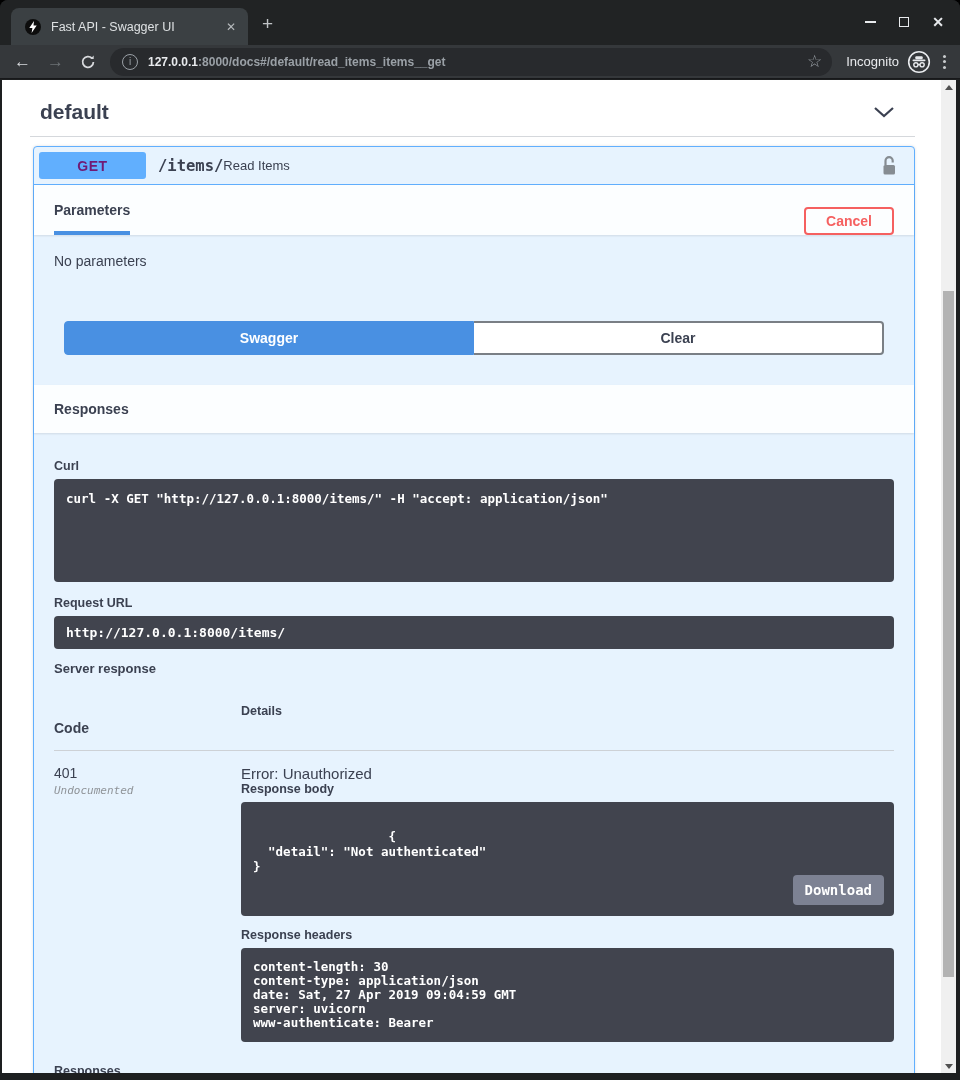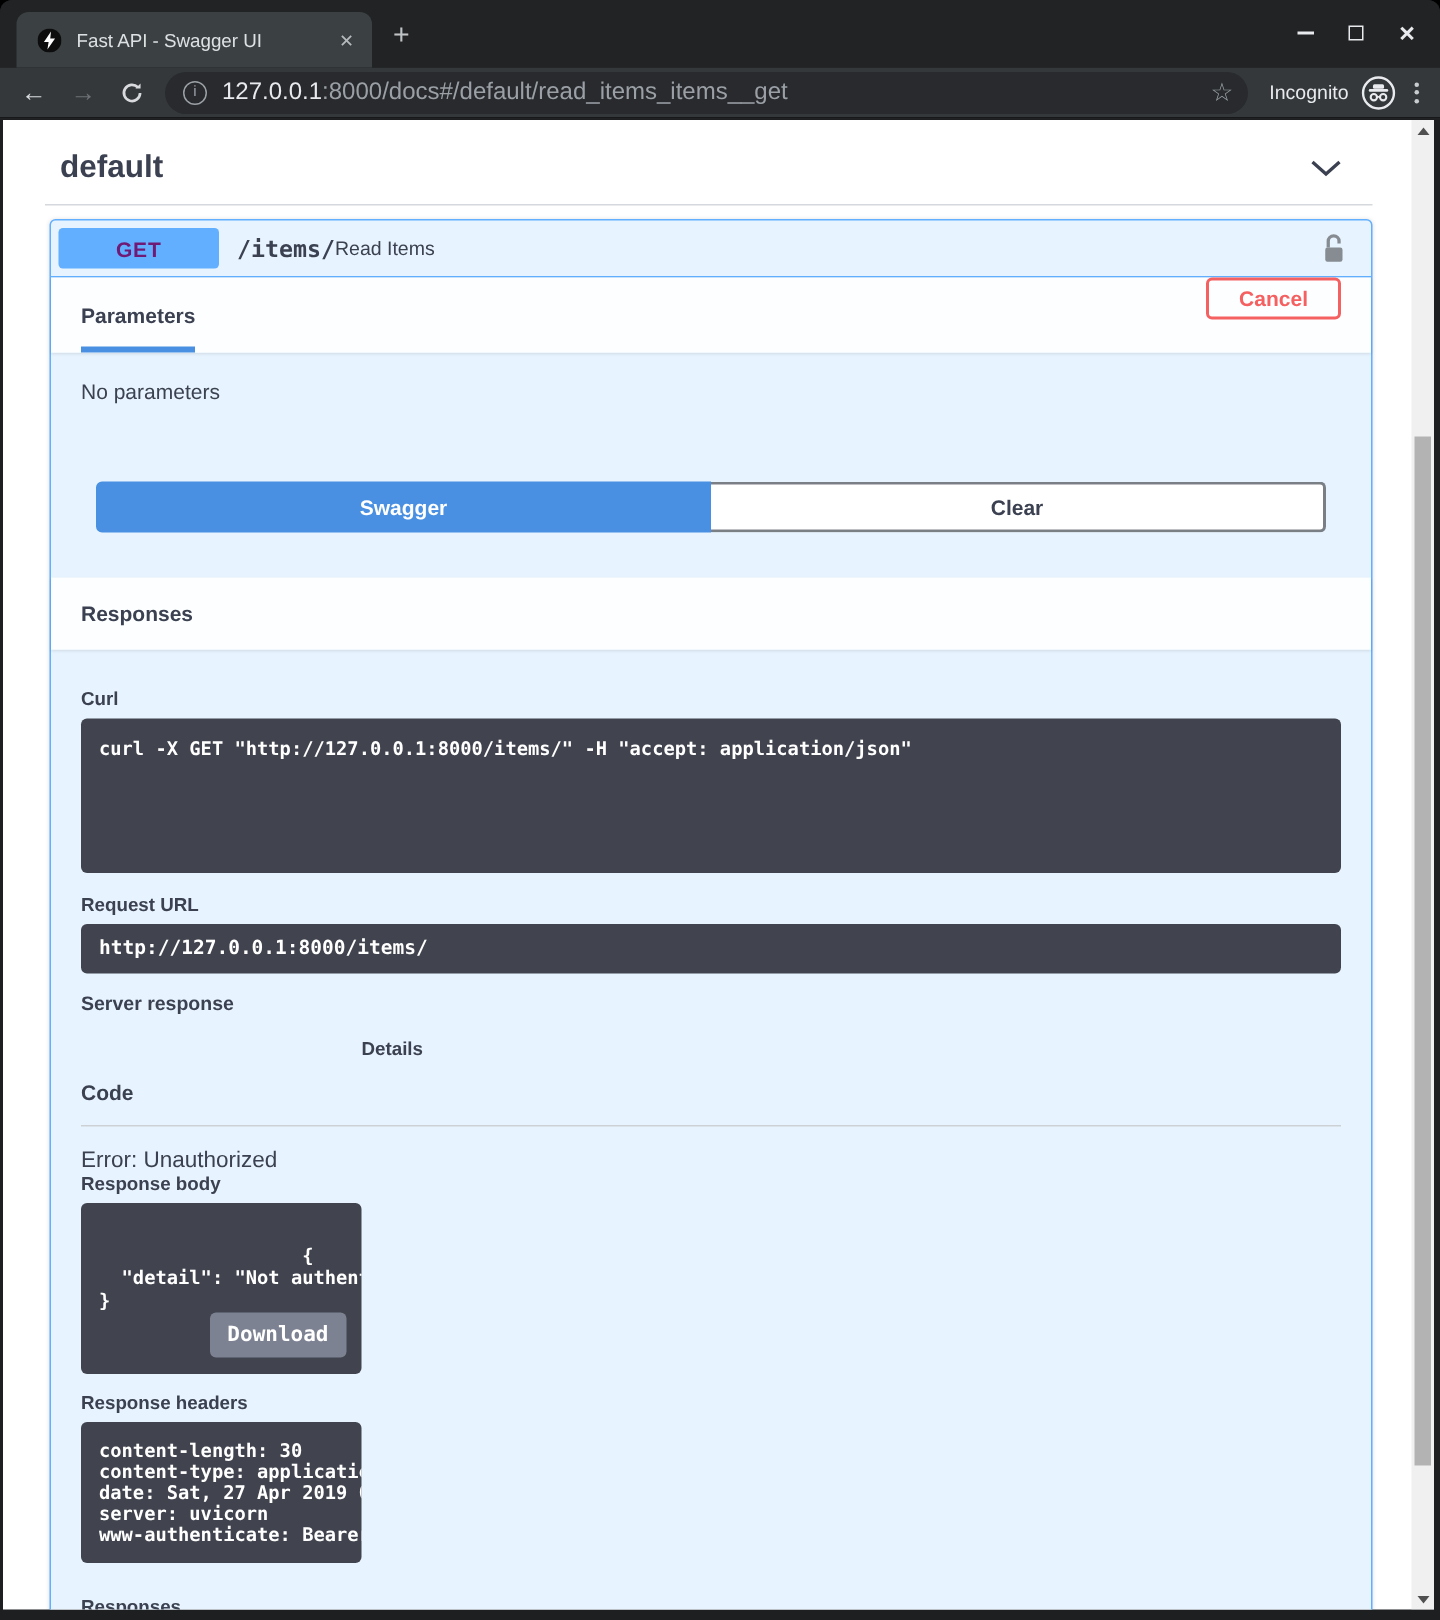--- a/index.html
+++ b/index.html
@@ -21,21 +21,21 @@
   .wc-close { color:#e8eaed; font-size:14px; font-weight:bold; }
 
   
   .toolbar { height:34px; background:#35383b; display:flex; align-items:center; padding:0 10px 0 14px; border-bottom:1px solid #17181a; }
   .navbtn { font-size:17px; margin-right:16px; }
   .back { color:#d8dadd; }
   .fwd { color:#6d7276; }
   .reload { margin-right:14px; display:flex; }
   .urlbar { flex:1; height:28px; background:#282a2d; border-radius:14px; display:flex; align-items:center; padding:0 10px 0 12px; margin-right:10px; }
   .urlinfo { color:#9aa0a6; font-size:13px; width:16px; height:16px; border:1.4px solid #9aa0a6; border-radius:50%; display:flex; align-items:center; justify-content:center; font-size:10px; font-style:normal; margin-right:10px; flex:none; }
-  .urltext { flex:1; font-size:16px; white-space:nowrap; overflow:hidden; }
+  .urltext { flex:1; font-size:12px; white-space:nowrap; overflow:hidden;font-weight:bold; }
   .url-host { color:#e8eaed; }
   .url-rest { color:#9aa0a6; }
   .star { color:#9aa0a6; font-size:17px; margin-left:8px; }
   .incog-label { color:#e8eaed; font-size:13px; margin:0 8px 0 4px; }
   .menu-dots { display:flex; flex-direction:column; gap:2.5px; margin-left:12px; margin-right:4px; }
   .menu-dots i { width:3px; height:3px; border-radius:50%; background:#c9ccce; }
 
   
   .content { position:absolute; top:80px; left:2px; right:4px; bottom:7px; background:#fff; overflow:hidden; }
   .scrollbar { position:absolute; top:0; right:0; width:15px; height:100%; background:#f0f0f0; z-index:5; }
@@ -51,21 +51,21 @@
   .sec-title { font-size:21px; font-weight:bold; color:#3b4151; }
   .sec-divider { margin:0 26px 0 28px; border-bottom:1px solid #d5d8dc; }
 
   .opblock { margin:9px 26px 0 31px; border:1px solid #61affe; border-left:1px solid #61affe; border-radius:4px 4px 0 0; background:#e7f3fe; box-shadow:0 0 3px rgba(0,0,0,.12); }
   .op-summary { display:flex; align-items:center; padding:5px; border-bottom:1px solid #61affe; }
   .method-badge { width:107px; height:27px; background:#61affe; border-radius:3px; color:#701a75; font-weight:bold; font-size:14px; display:flex; align-items:center; justify-content:center; letter-spacing:.5px; }
   .op-path { font-family:"DejaVu Sans Mono",monospace; font-weight:bold; font-size:15.5px; color:#3b4151; margin-left:12px; }
   .op-summary-text { font-size:13px; color:#3b4151; flex:1; }
   .lock-btn { margin-right:12px; display:flex; }
 
-  .sect-header { height:50px; background:rgba(255,255,255,.85); display:flex; align-items:flex-start; justify-content:space-between; padding:0 20px; box-shadow:0 1px 2px rgba(0,0,0,.1); position:relative; }
+  .sect-header { height:50px; background:rgba(255,255,255,.85); display:flex; align-items:flex-end; justify-content:space-between; padding:0 20px; box-shadow:0 1px 2px rgba(0,0,0,.1); position:relative; }
   .param-tab { position:relative; height:100%; display:flex; align-items:center; font-size:14px; font-weight:bold; color:#3b4151; }
   .param-tab:after { content:""; position:absolute; left:0; bottom:0; width:100%; height:4px; background:#4990e2; }
   .cancel-btn { border:2px solid #f56060; color:#f56060; background:transparent; border-radius:4px; font-size:14px; font-weight:bold; padding:4px 20px; font-family:inherit; }
 
   .params-body { padding:18px 20px 26px; font-size:14px; color:#3b4151; }
   .execute-row { display:flex; padding:26px 30px 30px; }
   .execute-btn { flex:1; height:34px; background:#4990e2; border:1px solid #4990e2; border-radius:4px 0 0 4px; color:#fff; font-weight:bold; font-size:14px; font-family:inherit; }
   .clear-btn { flex:1; height:34px; background:#fff; border:2px solid #7a7f85; border-left:none; border-radius:0 4px 4px 0; color:#3b4151; font-weight:bold; font-size:14px; font-family:inherit; }
 
   .resp-head-bar { height:48px; background:rgba(255,255,255,.85); display:flex; align-items:center; padding:0 20px; box-shadow:0 1px 2px rgba(0,0,0,.1); font-size:14px; font-weight:bold; color:#3b4151; }
@@ -73,21 +73,21 @@
 
   .h4label { font-size:12.5px; font-weight:bold; color:#3b4151; }
   .codeblock { background:#41444e; border-radius:4px; color:#fff; font-family:"DejaVu Sans Mono",monospace; font-size:12.5px; font-weight:600; padding:12px; margin-top:6px; white-space:pre; overflow:hidden; }
   .curl-block { min-height:103px; }
   .url-block { padding:9px 12px; font-size:13px; }
   .mt12 { margin-top:14px; } .mt10 { margin-top:12px; }
 
   .live-table { margin-top:16px; }
   .lt-head { display:grid; grid-template-columns:187px 1fr; padding-bottom:14px; border-bottom:1px solid #cdd1d6; }
   .lt-head .c1 { font-size:14px; font-weight:bold;margin-top:28px; }
-  .lt-head .c2 { font-size:12.5px; font-weight:bold; }
+  .lt-head .c2 { font-size:12.5px; font-weight:bold;margin-top:12px; }
   .lt-row { display:grid; grid-template-columns:187px 1fr; padding-top:14px; }
   .code-num { font-size:14px; color:#3b4151; }
   .undoc { font-family:"DejaVu Sans Mono",monospace; font-style:italic; font-size:11px; color:#8f9398; margin-top:3px; }
   .err-desc { font-size:15px; color:#3b4151; }
   .body-label { }
   .resp-body-block { position:relative; min-height:72px; }
   .download-btn { position:absolute; right:10px; bottom:11px; background:#7d8293; border:none; border-radius:4px; color:#fff; font-weight:bold; font-size:14px; padding:7px 12px; font-family:inherit; }
   .hdr-block { line-height:14px; }
 
   .doc-label { margin-top:22px; }
@@ -213,20 +213,24 @@
           <div class="codeblock url-block">http://127.0.0.1:8000/items/</div>
 
           <div class="h4label mt10" style="font-size:13px;">Server response</div>
 
           <div class="live-table">
             <div class="lt-head">
               <span class="c1">Code</span>
               <span class="c2">Details</span>
             </div>
             <div class="lt-row">
+              <div>
+                <div class="code-num">401</div>
+                <div class="undoc">Undocumented</div>
+              </div>
               <div>
                 <div class="err-desc">Error: Unauthorized</div>
                 <div class="h4label body-label">Response body</div>
                 <div class="codeblock resp-body-block">
                   <span>{
   "detail": "Not authenticated"
 }</span>
                   <button class="download-btn">Download</button>
                 </div>
                 <div class="h4label mt10">Response headers</div>

